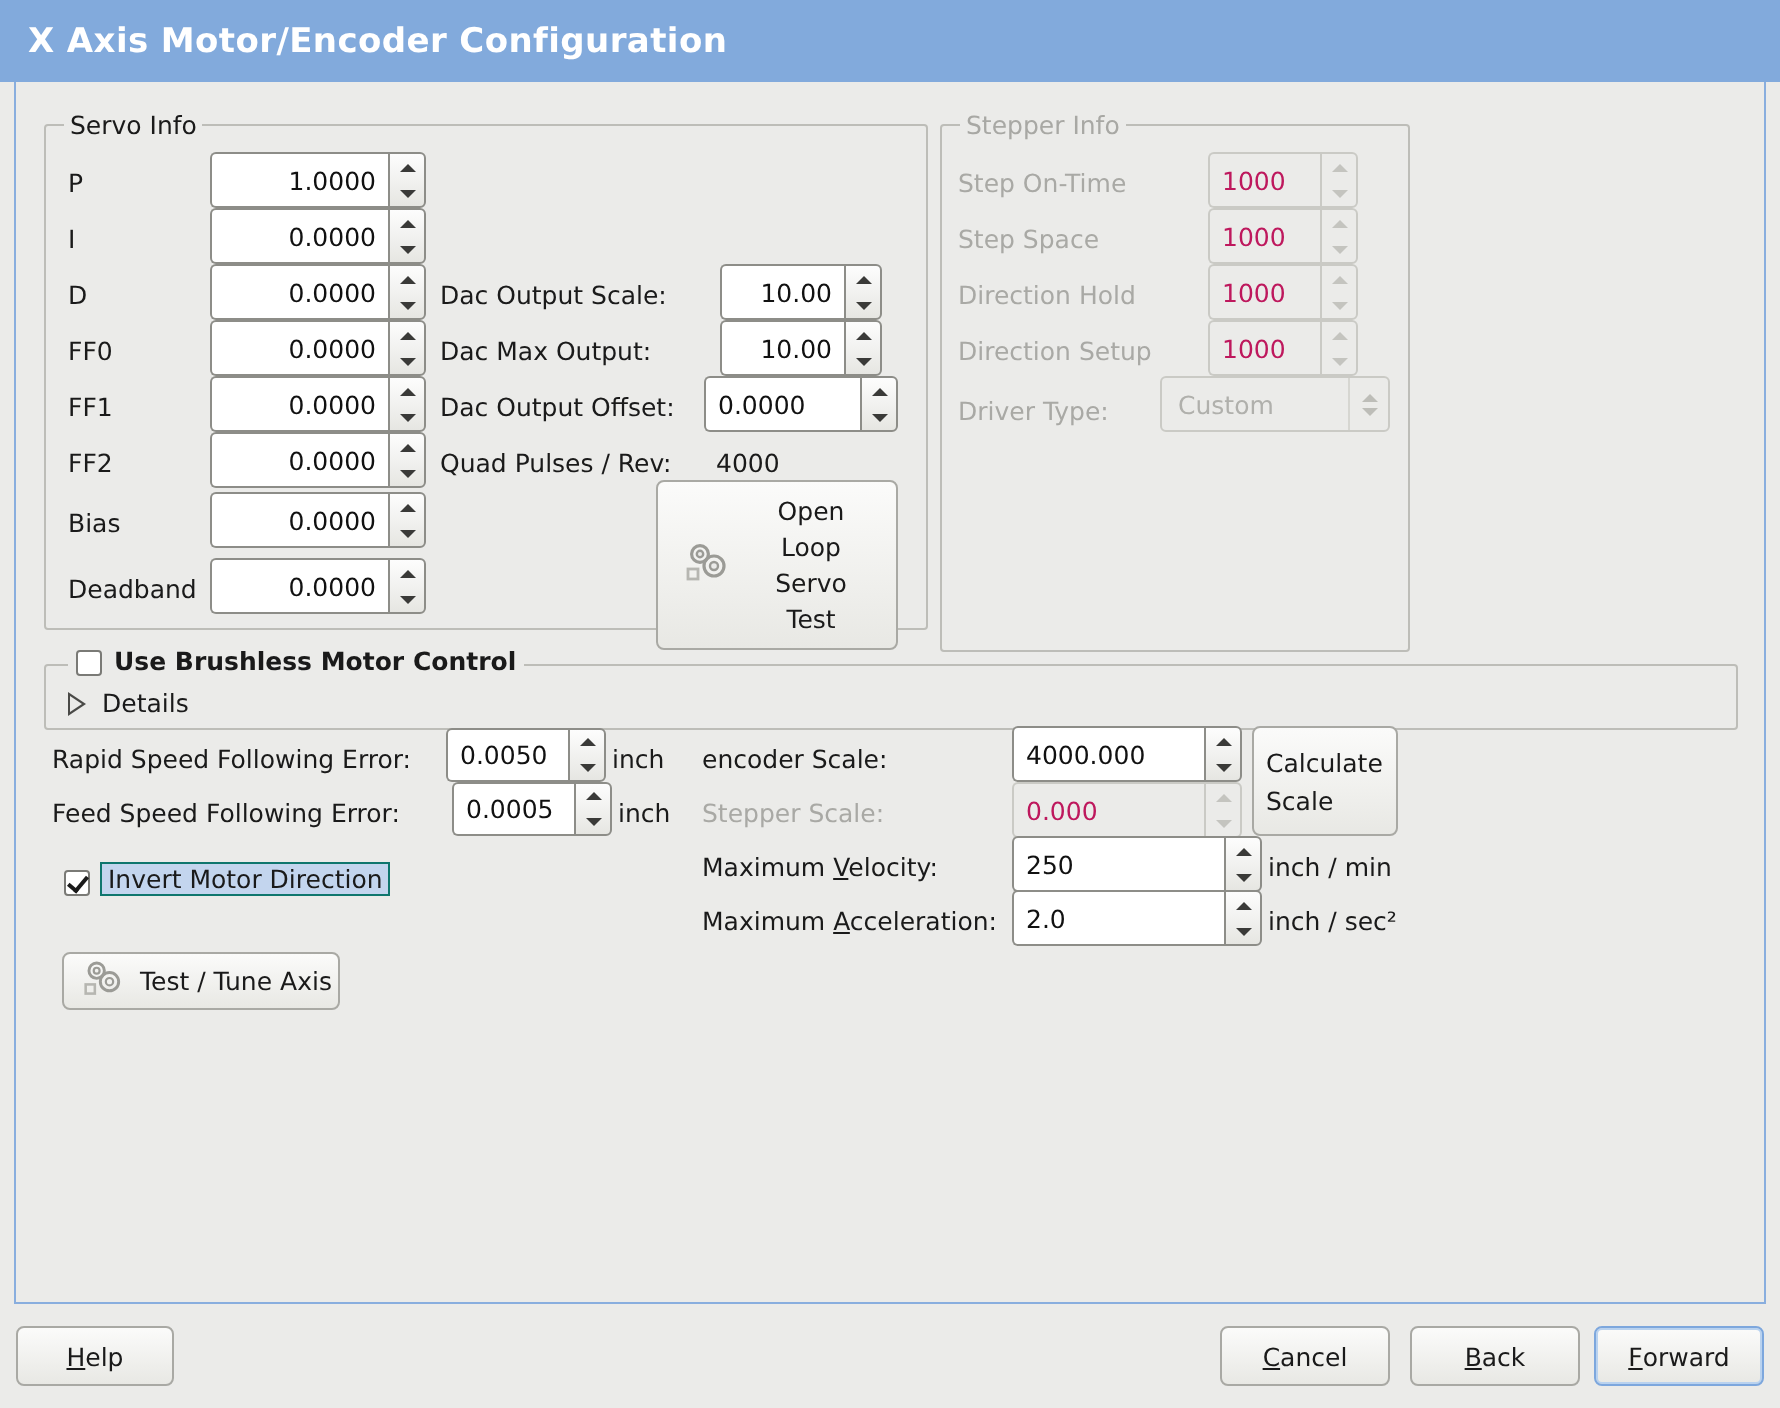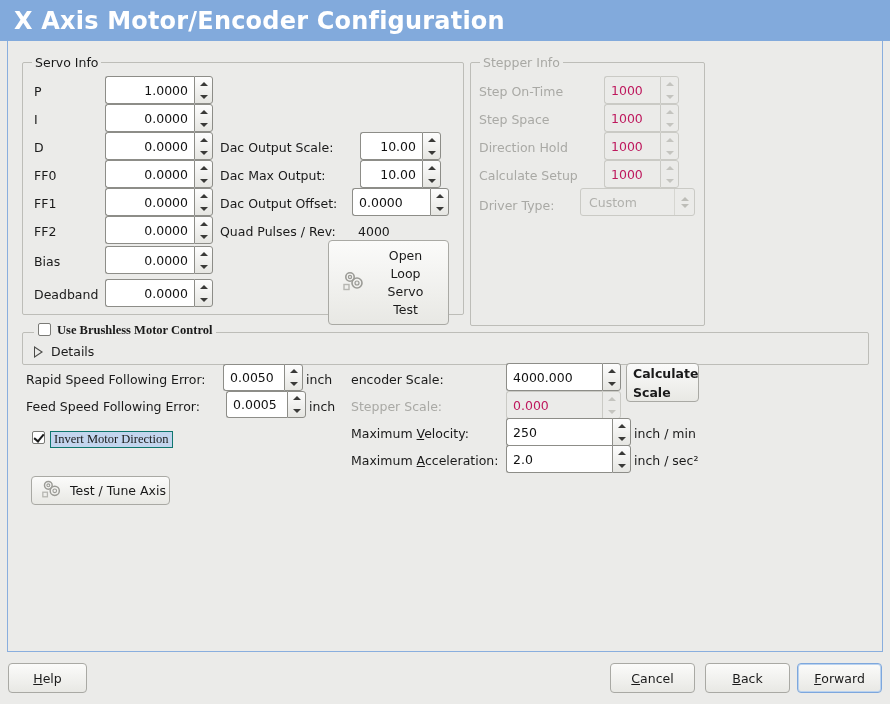--- a/index.html
+++ b/index.html
@@ -14,21 +14,21 @@
     position: relative;
   }
 
   
   .titlebar {
     position:absolute; left:0; top:0; width:890px; height:41px;
     background:#82aadc;
     display:flex; align-items:center;
   }
   .titlebar .title {
-    color:#ffffff; font-weight:bold; font-size:24px;
+    color:#ffffff; font-weight:bold; font-size:17px;
     margin-left:14px; letter-spacing:0.2px;
   }
 
   
   .content {
     position:absolute; left:7px; top:41px; width:876px; height:611px;
     border:1px solid #89aede;
     border-top:none;
     background:#ebebe9;
   }
@@ -114,21 +114,21 @@
     border-left:1px solid #d6d6d1;
     display:flex; flex-direction:column; align-items:center; justify-content:center;
     gap:3px;
   }
   .combo .arrows i { display:block; width:0;height:0;
     border-left:4px solid transparent;border-right:4px solid transparent; }
   .combo .arrows i.u { border-bottom:4px solid #bdbdb8; }
   .combo .arrows i.d { border-top:4px solid #bdbdb8; }
 
   
-  .check { position:absolute; display:flex; align-items:flex-start;font-family:Liberation Serif, serif; }
+  .check { position:absolute; display:flex; align-items:flex-end; }
   .check .box {
     width:13px; height:13px; background:#fff;
     border:1px solid #7a7a76; border-radius:2px;
     position:relative; flex:none;
   }
   .check .box.checked::after {
     content:""; position:absolute; left:3px; top:0px;
     width:4px; height:8px; border:solid #1a1a1a;
     border-width:0 2px 2px 0; transform:rotate(40deg);
   }
@@ -291,21 +291,21 @@
     </span>
   </div>
 
   <div class="group disabled" style="left:462px; top:21px; width:235px; height:264px;">
     <div class="legend">Stepper Info</div>
   </div>
 
   <div class="lbl dis" style="left:471px; top:43px;">Step On-Time</div>
   <div class="lbl dis" style="left:471px; top:71px;">Step Space</div>
   <div class="lbl dis" style="left:471px; top:99px;">Direction Hold</div>
-  <div class="lbl dis" style="left:471px; top:127px;">Calculate Setup</div>
+  <div class="lbl dis" style="left:471px; top:127px;">Direction Setup</div>
   <div class="lbl dis" style="left:471px; top:157px;">Driver Type:</div>
 
   <div class="spin dis" style="left:596px; top:35px; width:75px; height:28px;">
     <div class="entry left" style="width:56px;">1000</div>
     <div class="btns">
         <div class="up"></div>
         <div class="dn"></div>
       </div>
   </div>
   <div class="spin dis" style="left:596px; top:63px; width:75px; height:28px;">
@@ -400,21 +400,21 @@
 
   <div class="lbl dis" style="left:343px; top:358px;">Stepper Scale:</div>
   <div class="spin dis" style="left:498px; top:350px; width:115px; height:28px;">
     <div class="entry left" style="width:96px;">0.000</div>
     <div class="btns">
         <div class="up"></div>
         <div class="dn"></div>
       </div>
   </div>
 
-  <div class="btn" style="left:618px; top:322px; width:73px; height:39px; flex-direction:column; justify-content:center; align-items:flex-start; padding-left:6px; line-height:19px;font-weight:bold;">
+  <div class="btn" style="left:618px; top:322px; width:73px; height:55px; flex-direction:column; justify-content:center; align-items:flex-start; padding-left:6px; line-height:19px;">
     <span>Calculate</span>
     <span>Scale</span>
   </div>
 
   <div class="lbl" style="left:343px; top:385px;">
     <span>Maximum </span><span class="mn">V</span><span>elocity:</span>
   </div>
   <div class="spin" style="left:498px; top:377px; width:125px; height:28px;">
     <div class="entry left" style="width:106px;">250</div>
     <div class="btns">

